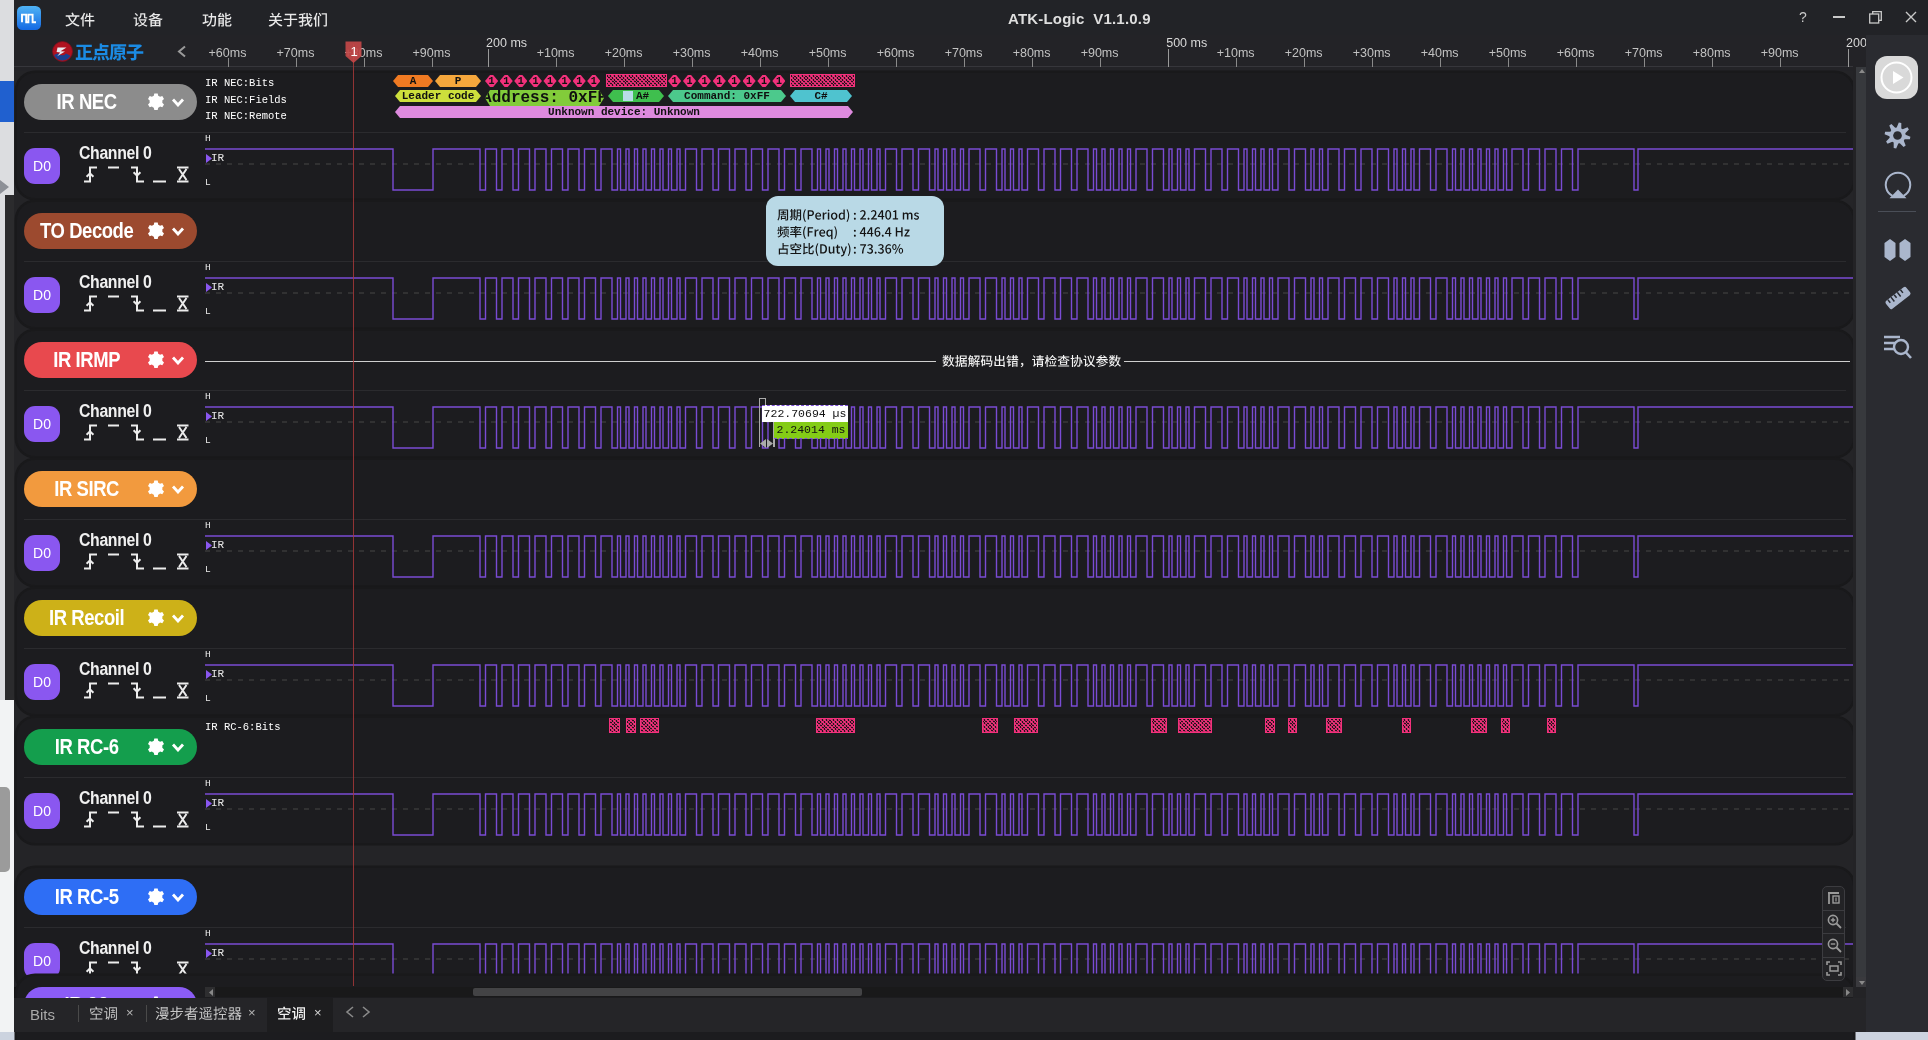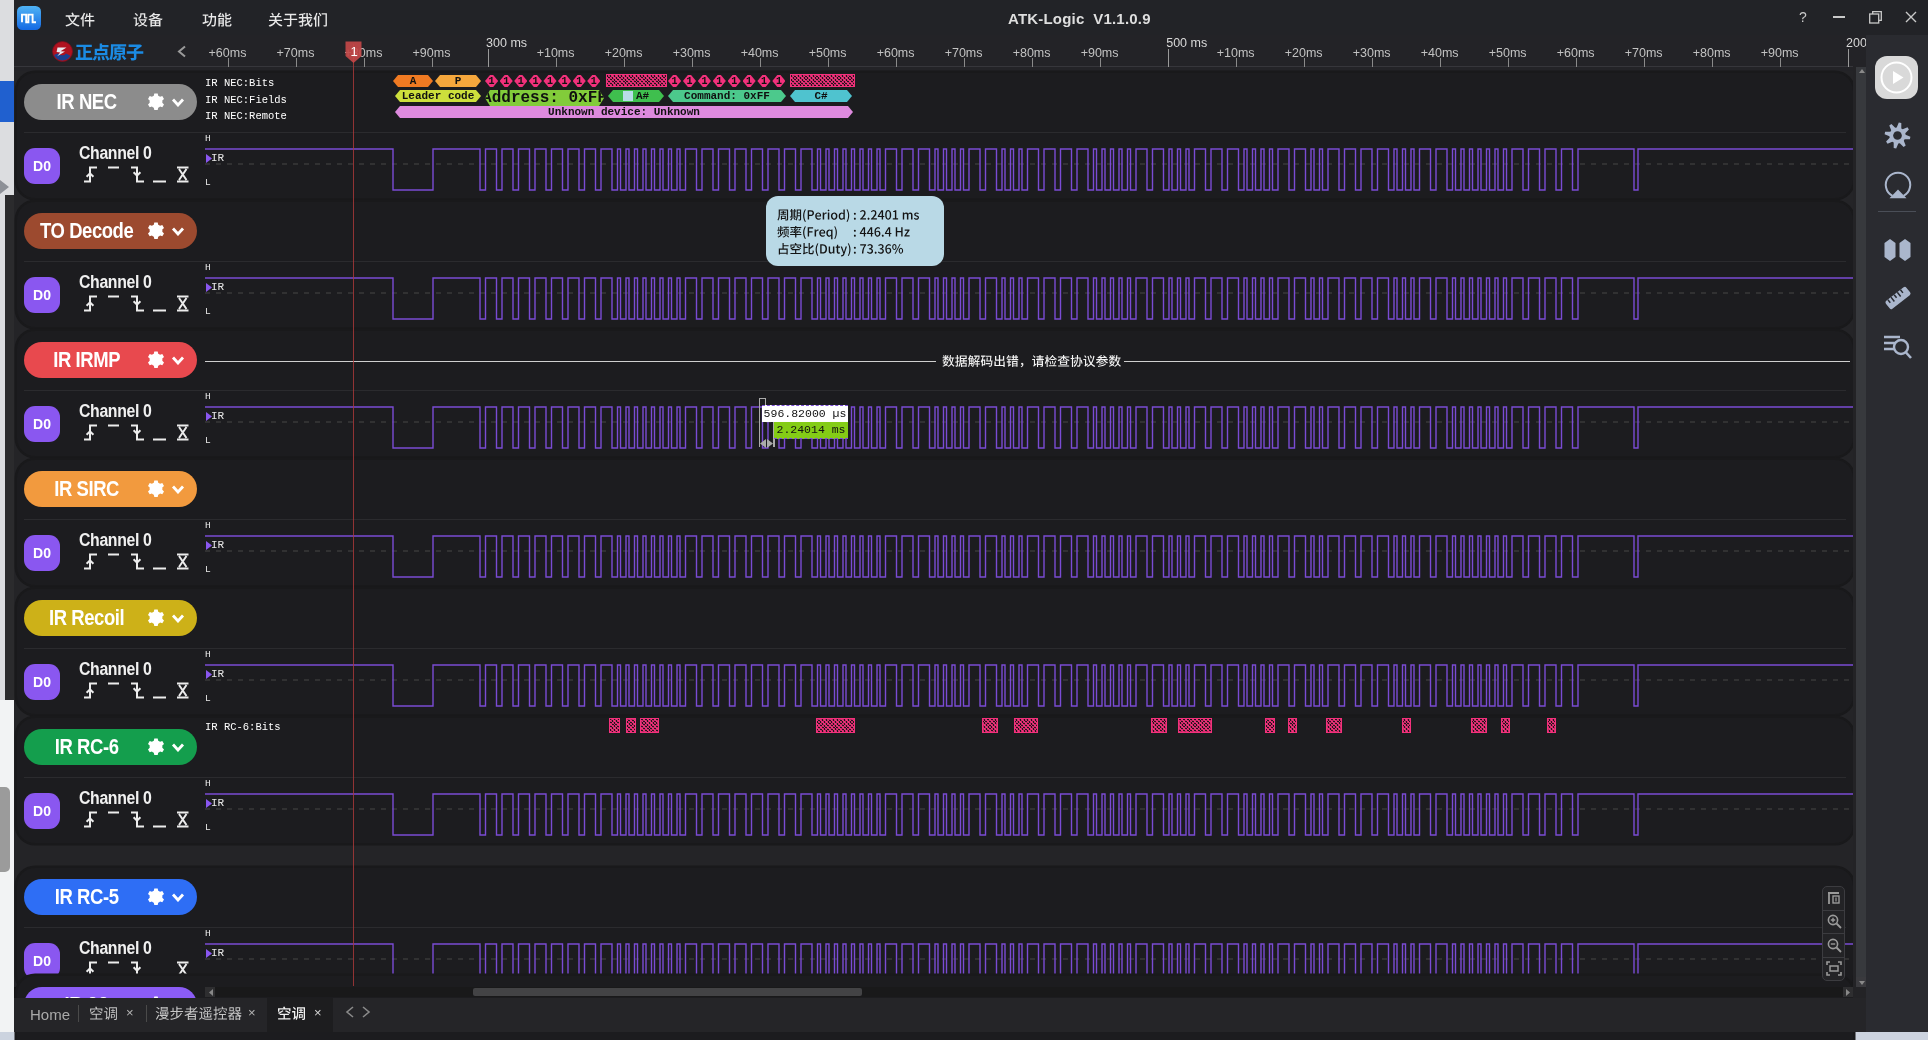--- a/index.html
+++ b/index.html
@@ -1,20 +1,20 @@
 <!DOCTYPE html>
 <html><head><meta charset="utf-8"><title>ATK-Logic</title><style>
 *{margin:0;padding:0;box-sizing:border-box}
 html,body{width:1928px;height:1040px;overflow:hidden;background:#131313;font-family:"Liberation Sans",sans-serif;position:relative}
 .abs{position:absolute}
 
 .card{position:absolute;left:17px;width:1836px;height:125px;background:#1c1c1f;border-radius:18px;box-shadow:0 0 0 2.5px #19191b}
 .pill{position:absolute;left:7px;top:11px;width:173px;height:36px;border-radius:18px;display:flex;align-items:center;color:#fff}
 .pill .t{flex:1;text-align:center;font-size:22.5px;font-weight:bold;letter-spacing:-.5px;padding-left:4px;transform:scaleX(.82)}
-.d0{position:absolute;left:7px;top:75px;width:36px;height:36px;border-radius:11px;background:#8a57f0;color:#fff;font-size:14px;font-weight:bold;display:flex;align-items:center;justify-content:center}
+.d0{position:absolute;left:7px;top:75px;width:36px;height:36px;border-radius:11px;background:#8a57f0;color:#fff;font-size:14px;font-weight:normal;display:flex;align-items:center;justify-content:center}
 .chn{position:absolute;left:62px;top:70px;font-size:18px;font-weight:bold;color:#f0f0f0;letter-spacing:-.4px;transform:scaleX(.88);transform-origin:0 0}
 .hlb{position:absolute;left:188px;font-family:"Liberation Mono",monospace;font-size:9.5px;color:#e8e8e8}
 .irlb{position:absolute;left:194px;font-family:"Liberation Mono",monospace;font-size:11px;color:#e8e8e8}
 .mono{font-family:"Liberation Mono",monospace}
 .hex{position:absolute;display:flex;align-items:center;justify-content:center;color:#101010;font-family:"Liberation Mono",monospace;font-weight:bold;clip-path:polygon(5px 0,calc(100% - 5px) 0,100% 50%,calc(100% - 5px) 100%,5px 100%,0 50%)}
 .hatch{position:absolute;border:1px solid #f3317c;background:repeating-linear-gradient(45deg,rgba(243,49,124,.9) 0 1.2px,rgba(40,10,20,.2) 1.2px 2.6px),repeating-linear-gradient(-45deg,rgba(243,49,124,.9) 0 1.2px,rgba(40,10,20,.2) 1.2px 2.6px)}
 </style></head><body>
 <div class="abs" style="left:0;top:0;width:14px;height:1040px;background:#dcdde0"></div>
 <div class="abs" style="left:0;top:81px;width:14px;height:41px;background:#2060cf"></div>
 <div class="abs" style="left:0;top:180px;width:0;height:0;border-top:7px solid transparent;border-bottom:7px solid transparent;border-left:9px solid #8d9097"></div>
@@ -108,21 +108,21 @@
 <div class="abs" style="left:1507.7px;top:46px;transform:translateX(-50%);font-size:12.5px;color:#c2c2c2;white-space:nowrap">+50ms</div>
 <div class="abs" style="left:1507.7px;top:58px;width:1px;height:8.5px;background:#8a8a8a"></div>
 <div class="abs" style="left:1575.7px;top:46px;transform:translateX(-50%);font-size:12.5px;color:#c2c2c2;white-space:nowrap">+60ms</div>
 <div class="abs" style="left:1575.7px;top:58px;width:1px;height:8.5px;background:#8a8a8a"></div>
 <div class="abs" style="left:1643.7px;top:46px;transform:translateX(-50%);font-size:12.5px;color:#c2c2c2;white-space:nowrap">+70ms</div>
 <div class="abs" style="left:1643.7px;top:58px;width:1px;height:8.5px;background:#8a8a8a"></div>
 <div class="abs" style="left:1711.7px;top:46px;transform:translateX(-50%);font-size:12.5px;color:#c2c2c2;white-space:nowrap">+80ms</div>
 <div class="abs" style="left:1711.7px;top:58px;width:1px;height:8.5px;background:#8a8a8a"></div>
 <div class="abs" style="left:1779.7px;top:46px;transform:translateX(-50%);font-size:12.5px;color:#c2c2c2;white-space:nowrap">+90ms</div>
 <div class="abs" style="left:1779.7px;top:58px;width:1px;height:8.5px;background:#8a8a8a"></div>
-<div class="abs" style="left:486.1px;top:36px;font-size:12.5px;color:#d8d8d8;white-space:nowrap">300 ms</div>
+<div class="abs" style="left:486.1px;top:36px;font-size:12.5px;color:#d8d8d8;white-space:nowrap">200 ms</div>
 <div class="abs" style="left:487.6px;top:49px;width:1px;height:17.5px;background:#9a9a9a"></div>
 <div class="abs" style="left:1166.2px;top:36px;font-size:12.5px;color:#d8d8d8;white-space:nowrap">500 ms</div>
 <div class="abs" style="left:1167.7px;top:49px;width:1px;height:17.5px;background:#9a9a9a"></div>
 <div class="abs" style="left:1846.0px;top:36px;font-size:12.5px;color:#d8d8d8;white-space:nowrap">200</div>
 <div class="abs" style="left:1847.5px;top:49px;width:1px;height:17.5px;background:#9a9a9a"></div>
 <div class="abs" style="left:14px;top:71px;width:1839px;height:916px;background:#242427"></div>
 <div class="card" style="top:73px;color:#8c8c8c">
     <div class="pill" style="background:#8c8c8c">
       <span class="t">IR NEC</span>
       <svg width="20" height="20" viewBox="0 0 20 20" style="margin-right:5px">
@@ -439,21 +439,21 @@
     <path d="M0.5 0.5 H16.5 V15 L8.5 22 L0.5 15 Z" fill="rgba(195,72,72,.92)"></path>
     <text x="9" y="15" text-anchor="middle" font-size="13" fill="#fff" font-family="Liberation Sans">1</text>
   </svg>
 <div class="abs" style="left:758.6px;top:398px;width:1.4px;height:49px;background:#aaa"></div>
 <div class="abs" style="left:773.4px;top:421px;width:1.4px;height:26px;background:#aaa"></div>
 <div class="abs" style="left:758.6px;top:398px;width:7px;height:1.4px;background:#aaa"></div>
 <div class="abs" style="left:765px;top:398px;width:1.4px;height:14px;background:#aaa"></div>
 <svg class="abs" style="left:759px;top:439px" width="15" height="9">
     <path d="M7 0 L1 4.5 L7 9 Z M8 0 L14 4.5 L8 9 Z" fill="#aaa"></path>
   </svg>
-<div class="abs mono" style="left:762px;top:405px;width:86px;height:17px;background:#fff;color:#111;font-size:11.5px;text-align:center;border-top:1.5px dashed #7d4fd8;line-height:15.5px;white-space:nowrap">596.82000 µs</div>
+<div class="abs mono" style="left:762px;top:405px;width:86px;height:17px;background:#fff;color:#111;font-size:11.5px;text-align:center;border-top:1.5px dashed #7d4fd8;line-height:15.5px;white-space:nowrap">722.70694 µs</div>
 <div class="abs mono" style="left:774px;top:422px;width:74px;height:16.5px;background:#84cc16;color:#111;font-size:11.5px;text-align:center;border-bottom:1.5px dashed #7d4fd8;line-height:15px;white-space:nowrap">2.24014 ms</div>
 <div class="abs" style="left:766px;top:196px;width:178px;height:70px;background:#b9d9e6;border-radius:12px"></div>
 <svg style="position:absolute;left:777.0px;top:205.0px;overflow:visible" width="73" height="18">
     <path transform="translate(0,14.5)" d="M2.4 -9.9H10.4V-8.9H2.4ZM3.7 -7.7H9.1V-6.7H3.7ZM3.4 -5.7H9.3V-4.7H3.4ZM1.7 -9.9H2.9V-5.8Q2.9 -5 2.8 -4.1Q2.8 -3.2 2.6 -2.3Q2.5 -1.3 2.1 -0.5Q1.8 0.4 1.3 1.1Q1.2 1 1 0.9Q0.9 0.7 0.7 0.6Q0.5 0.4 0.4 0.4Q0.8 -0.3 1.1 -1.1Q1.4 -1.8 1.5 -2.6Q1.7 -3.5 1.7 -4.3Q1.7 -5.1 1.7 -5.8ZM9.9 -9.9H11.1V-0.3Q11.1 0.2 11 0.4Q10.9 0.7 10.5 0.8Q10.2 1 9.7 1Q9.1 1 8.3 1Q8.3 0.8 8.2 0.5Q8 0.2 7.9 -0.1Q8.3 -0.1 8.6 -0Q9 -0 9.3 -0Q9.5 -0.1 9.6 -0.1Q9.8 -0.1 9.9 -0.1Q9.9 -0.2 9.9 -0.3ZM5.7 -8.6H6.9V-5.2H5.7ZM4.5 -3.8H8.8V-0.5H4.5V-1.4H7.7V-2.9H4.5ZM3.9 -3.8H5V0.2H3.9Z M20.2 -10H23.5V-8.9H20.2ZM20.2 -7.1H23.5V-6.1H20.2ZM20.1 -4.2H23.5V-3.2H20.1ZM23 -10H24.1V-0.3Q24.1 0.1 24 0.4Q23.9 0.7 23.6 0.8Q23.3 0.9 22.9 1Q22.4 1 21.7 1Q21.7 0.8 21.6 0.4Q21.5 0.1 21.3 -0.1Q21.8 -0.1 22.2 -0.1Q22.6 -0.1 22.8 -0.1Q22.9 -0.1 22.9 -0.2Q23 -0.2 23 -0.4ZM19.7 -10H20.8V-5.4Q20.8 -4.7 20.7 -3.8Q20.7 -3 20.6 -2.1Q20.4 -1.2 20.2 -0.4Q19.9 0.4 19.5 1.1Q19.4 1 19.3 0.9Q19.1 0.7 18.9 0.6Q18.7 0.5 18.6 0.4Q19.1 -0.4 19.3 -1.4Q19.5 -2.4 19.6 -3.5Q19.7 -4.5 19.7 -5.4ZM13.1 -9H19.1V-7.9H13.1ZM14.6 -7H17.7V-6.1H14.6ZM14.6 -5H17.7V-4.1H14.6ZM12.9 -3H19.1V-2H12.9ZM14.1 -10.4H15.2V-2.6H14.1ZM17.2 -10.4H18.2V-2.6H17.2ZM14.6 -1.8 15.7 -1.5Q15.4 -0.8 14.9 -0.1Q14.4 0.6 13.9 1.1Q13.8 1 13.6 0.8Q13.4 0.7 13.2 0.6Q13 0.4 12.9 0.4Q13.4 -0 13.9 -0.6Q14.3 -1.2 14.6 -1.8ZM16.4 -1.3 17.3 -1.8Q17.6 -1.5 17.8 -1.2Q18.1 -0.9 18.3 -0.5Q18.6 -0.2 18.7 0L17.7 0.6Q17.6 0.3 17.4 0Q17.2 -0.3 16.9 -0.7Q16.7 -1 16.4 -1.3Z M28 2.5Q27.1 1.1 26.6 -0.5Q26.1 -2.1 26.1 -3.9Q26.1 -5.8 26.6 -7.3Q27.1 -8.9 28 -10.3L28.9 -9.9Q28.1 -8.6 27.7 -7Q27.3 -5.5 27.3 -3.9Q27.3 -2.3 27.7 -0.8Q28.1 0.7 28.9 2.1Z M30.7 0V-9.2H33.5Q34.5 -9.2 35.3 -8.9Q36.1 -8.7 36.5 -8.1Q37 -7.5 37 -6.4Q37 -5.4 36.5 -4.8Q36.1 -4.1 35.3 -3.8Q34.5 -3.5 33.5 -3.5H32.1V0ZM32.1 -4.7H33.4Q34.5 -4.7 35 -5.1Q35.5 -5.5 35.5 -6.4Q35.5 -7.3 35 -7.7Q34.4 -8 33.3 -8H32.1Z M41.5 0.2Q40.6 0.2 39.8 -0.3Q39.1 -0.7 38.6 -1.5Q38.2 -2.3 38.2 -3.4Q38.2 -4.3 38.4 -4.9Q38.7 -5.6 39.1 -6.1Q39.6 -6.6 40.1 -6.8Q40.7 -7.1 41.3 -7.1Q42.2 -7.1 42.8 -6.6Q43.4 -6.2 43.8 -5.5Q44.1 -4.8 44.1 -3.8Q44.1 -3.6 44.1 -3.4Q44.1 -3.2 44 -3.1H39.6Q39.6 -2.4 39.9 -1.9Q40.2 -1.5 40.6 -1.2Q41.1 -1 41.7 -1Q42.2 -1 42.5 -1.1Q42.9 -1.2 43.3 -1.5L43.8 -0.6Q43.4 -0.2 42.8 -0Q42.2 0.2 41.5 0.2ZM39.5 -4.1H42.8Q42.8 -4.9 42.5 -5.4Q42.1 -5.9 41.3 -5.9Q40.9 -5.9 40.5 -5.7Q40.1 -5.5 39.9 -5.1Q39.6 -4.7 39.5 -4.1Z M45.7 0V-6.9H46.9L47 -5.6H47Q47.4 -6.3 47.9 -6.7Q48.4 -7.1 49 -7.1Q49.3 -7.1 49.4 -7Q49.6 -7 49.8 -6.9L49.5 -5.7Q49.3 -5.7 49.2 -5.7Q49 -5.8 48.8 -5.8Q48.4 -5.8 47.9 -5.4Q47.5 -5.1 47.2 -4.3V0Z M50.8 0V-6.9H52.3V0ZM51.5 -8.2Q51.1 -8.2 50.9 -8.4Q50.7 -8.6 50.7 -9Q50.7 -9.4 50.9 -9.6Q51.1 -9.9 51.5 -9.9Q51.9 -9.9 52.2 -9.6Q52.4 -9.4 52.4 -9Q52.4 -8.6 52.2 -8.4Q51.9 -8.2 51.5 -8.2Z M57.2 0.2Q56.3 0.2 55.6 -0.3Q54.8 -0.7 54.4 -1.5Q53.9 -2.3 53.9 -3.4Q53.9 -4.6 54.4 -5.4Q54.8 -6.2 55.6 -6.6Q56.3 -7.1 57.2 -7.1Q57.8 -7.1 58.4 -6.8Q59 -6.6 59.4 -6.1Q59.9 -5.6 60.2 -5Q60.4 -4.3 60.4 -3.4Q60.4 -2.3 60 -1.5Q59.5 -0.7 58.8 -0.3Q58 0.2 57.2 0.2ZM57.2 -1Q57.7 -1 58.1 -1.3Q58.5 -1.6 58.7 -2.2Q58.9 -2.7 58.9 -3.4Q58.9 -4.2 58.7 -4.7Q58.5 -5.3 58.1 -5.6Q57.7 -5.9 57.2 -5.9Q56.6 -5.9 56.2 -5.6Q55.9 -5.3 55.6 -4.7Q55.4 -4.2 55.4 -3.4Q55.4 -2.7 55.6 -2.2Q55.9 -1.6 56.2 -1.3Q56.6 -1 57.2 -1Z M64.5 0.2Q63.6 0.2 63 -0.3Q62.3 -0.7 62 -1.5Q61.7 -2.3 61.7 -3.4Q61.7 -4.6 62.1 -5.4Q62.5 -6.2 63.2 -6.6Q63.8 -7.1 64.6 -7.1Q65.2 -7.1 65.6 -6.8Q66 -6.6 66.4 -6.3L66.4 -7.4V-10H67.8V0H66.6L66.5 -0.8H66.5Q66.1 -0.4 65.6 -0.1Q65.1 0.2 64.5 0.2ZM64.8 -1Q65.3 -1 65.6 -1.2Q66 -1.4 66.4 -1.9V-5.2Q66 -5.6 65.6 -5.7Q65.3 -5.9 64.9 -5.9Q64.4 -5.9 64 -5.6Q63.6 -5.3 63.4 -4.7Q63.1 -4.2 63.1 -3.4Q63.1 -2.7 63.3 -2.1Q63.5 -1.6 63.9 -1.3Q64.3 -1 64.8 -1Z M70.4 2.5 69.5 2.1Q70.3 0.7 70.7 -0.8Q71.1 -2.3 71.1 -3.9Q71.1 -5.5 70.7 -7Q70.3 -8.6 69.5 -9.9L70.4 -10.3Q71.3 -8.9 71.7 -7.3Q72.2 -5.8 72.2 -3.9Q72.2 -2.1 71.7 -0.5Q71.3 1.1 70.4 2.5Z" fill="#141414"></path>
   </svg>
 <svg style="position:absolute;left:853.0px;top:205.0px;overflow:visible" width="66" height="18">
     <path transform="translate(0,14.5)" d="M1.9 -4.7Q1.5 -4.7 1.2 -5Q0.9 -5.3 0.9 -5.8Q0.9 -6.2 1.2 -6.5Q1.5 -6.8 1.9 -6.8Q2.3 -6.8 2.6 -6.5Q2.8 -6.2 2.8 -5.8Q2.8 -5.3 2.6 -5Q2.3 -4.7 1.9 -4.7ZM1.9 0.2Q1.5 0.2 1.2 -0.1Q0.9 -0.4 0.9 -0.8Q0.9 -1.3 1.2 -1.6Q1.5 -1.9 1.9 -1.9Q2.3 -1.9 2.6 -1.6Q2.8 -1.3 2.8 -0.8Q2.8 -0.4 2.6 -0.1Q2.3 0.2 1.9 0.2Z M7.1 0V-0.8Q8.4 -2 9.4 -3.1Q10.3 -4.1 10.7 -4.9Q11.2 -5.8 11.2 -6.5Q11.2 -7 11 -7.4Q10.8 -7.8 10.5 -8Q10.2 -8.2 9.6 -8.2Q9.1 -8.2 8.7 -7.9Q8.2 -7.6 7.8 -7.2L7 -8Q7.6 -8.6 8.3 -9Q8.9 -9.4 9.8 -9.4Q10.7 -9.4 11.3 -9Q11.9 -8.7 12.3 -8.1Q12.6 -7.4 12.6 -6.6Q12.6 -5.7 12.2 -4.8Q11.7 -3.9 11 -3Q10.2 -2.1 9.2 -1.1Q9.6 -1.2 10 -1.2Q10.4 -1.2 10.7 -1.2H13V0Z M15.5 0.2Q15.1 0.2 14.8 -0.1Q14.6 -0.4 14.6 -0.8Q14.6 -1.3 14.8 -1.6Q15.1 -1.9 15.5 -1.9Q15.9 -1.9 16.2 -1.6Q16.5 -1.3 16.5 -0.8Q16.5 -0.4 16.2 -0.1Q15.9 0.2 15.5 0.2Z M17.9 0V-0.8Q19.3 -2 20.2 -3.1Q21.1 -4.1 21.6 -4.9Q22 -5.8 22 -6.5Q22 -7 21.9 -7.4Q21.7 -7.8 21.4 -8Q21 -8.2 20.5 -8.2Q20 -8.2 19.5 -7.9Q19 -7.6 18.7 -7.2L17.9 -8Q18.5 -8.6 19.1 -9Q19.8 -9.4 20.7 -9.4Q21.5 -9.4 22.1 -9Q22.8 -8.7 23.1 -8.1Q23.4 -7.4 23.4 -6.6Q23.4 -5.7 23 -4.8Q22.6 -3.9 21.8 -3Q21 -2.1 20.1 -1.1Q20.4 -1.2 20.8 -1.2Q21.2 -1.2 21.6 -1.2H23.9V0Z M28.7 0V-6Q28.7 -6.4 28.8 -6.9Q28.8 -7.4 28.8 -7.8H28.8Q28.6 -7.4 28.4 -7.1Q28.2 -6.7 28 -6.4L26.2 -3.6H31.3V-2.5H24.8V-3.4L28.4 -9.2H30.1V0Z M35.2 0.2Q34.3 0.2 33.6 -0.4Q33 -0.9 32.6 -2Q32.2 -3 32.2 -4.6Q32.2 -6.2 32.6 -7.3Q33 -8.3 33.6 -8.9Q34.3 -9.4 35.2 -9.4Q36.1 -9.4 36.8 -8.8Q37.4 -8.3 37.8 -7.3Q38.2 -6.2 38.2 -4.6Q38.2 -3 37.8 -2Q37.4 -0.9 36.8 -0.4Q36.1 0.2 35.2 0.2ZM35.2 -1Q35.7 -1 36 -1.3Q36.4 -1.7 36.6 -2.5Q36.8 -3.3 36.8 -4.6Q36.8 -6 36.6 -6.8Q36.4 -7.5 36 -7.9Q35.7 -8.2 35.2 -8.2Q34.7 -8.2 34.4 -7.9Q34 -7.5 33.8 -6.8Q33.6 -6 33.6 -4.6Q33.6 -3.3 33.8 -2.5Q34 -1.7 34.4 -1.3Q34.7 -1 35.2 -1Z M39.8 0V-1.2H41.9V-7.6H40.2V-8.5Q40.8 -8.6 41.3 -8.8Q41.8 -9 42.2 -9.2H43.3V-1.2H45.1V0Z M49.8 0V-6.9H51L51.1 -5.9H51.1Q51.6 -6.4 52.1 -6.7Q52.6 -7.1 53.2 -7.1Q54 -7.1 54.5 -6.7Q54.9 -6.4 55.1 -5.8Q55.7 -6.3 56.2 -6.7Q56.7 -7.1 57.4 -7.1Q58.5 -7.1 59 -6.3Q59.5 -5.6 59.5 -4.3V0H58V-4.1Q58 -5 57.8 -5.4Q57.5 -5.8 56.9 -5.8Q56.6 -5.8 56.2 -5.6Q55.8 -5.3 55.4 -4.9V0H53.9V-4.1Q53.9 -5 53.6 -5.4Q53.4 -5.8 52.8 -5.8Q52.4 -5.8 52 -5.6Q51.6 -5.3 51.2 -4.9V0Z M63.4 0.2Q62.7 0.2 62 -0.1Q61.4 -0.4 60.9 -0.8L61.5 -1.7Q62 -1.4 62.5 -1.1Q62.9 -0.9 63.5 -0.9Q64.1 -0.9 64.4 -1.2Q64.7 -1.5 64.7 -1.9Q64.7 -2.2 64.5 -2.4Q64.2 -2.6 63.9 -2.7Q63.5 -2.9 63.2 -3Q62.7 -3.2 62.3 -3.5Q61.8 -3.7 61.5 -4.1Q61.2 -4.5 61.2 -5Q61.2 -5.6 61.5 -6.1Q61.8 -6.5 62.4 -6.8Q62.9 -7.1 63.7 -7.1Q64.4 -7.1 64.9 -6.8Q65.5 -6.6 65.9 -6.2L65.2 -5.4Q64.9 -5.6 64.5 -5.8Q64.1 -6 63.7 -6Q63.1 -6 62.9 -5.7Q62.6 -5.5 62.6 -5.1Q62.6 -4.8 62.8 -4.6Q63 -4.4 63.3 -4.3Q63.7 -4.2 64 -4Q64.4 -3.9 64.8 -3.7Q65.1 -3.6 65.4 -3.3Q65.7 -3.1 65.9 -2.8Q66 -2.4 66 -1.9Q66 -1.4 65.7 -0.9Q65.4 -0.4 64.9 -0.1Q64.3 0.2 63.4 0.2Z" fill="#141414"></path>
   </svg>
 <svg style="position:absolute;left:777.0px;top:222.0px;overflow:visible" width="61" height="18">
     <path transform="translate(0,14.5)" d="M6.4 -9.8H11.9V-8.8H6.4ZM8.9 -9.2 9.9 -8.9Q9.7 -8.4 9.5 -7.9Q9.4 -7.4 9.2 -7.1L8.2 -7.3Q8.4 -7.7 8.6 -8.3Q8.8 -8.8 8.9 -9.2ZM6.7 -7.6H11.6V-1.7H10.6V-6.7H7.7V-1.7H6.7ZM8.7 -6.1H9.7Q9.6 -4.8 9.6 -3.7Q9.5 -2.7 9.3 -1.9Q9.2 -1.1 8.8 -0.5Q8.4 0 7.8 0.4Q7.1 0.8 6.1 1.1Q6.1 0.9 5.9 0.7Q5.7 0.4 5.6 0.3Q6.5 0 7.1 -0.3Q7.6 -0.6 8 -1.1Q8.3 -1.6 8.4 -2.3Q8.6 -3 8.6 -3.9Q8.7 -4.9 8.7 -6.1ZM9.1 -1 9.7 -1.6Q10.1 -1.3 10.6 -1Q11 -0.6 11.5 -0.3Q11.9 0.1 12.1 0.3L11.5 1.1Q11.2 0.8 10.8 0.4Q10.4 0.1 9.9 -0.3Q9.5 -0.7 9.1 -1ZM3.7 -9.1H6V-8.1H3.7ZM0.4 -6.7H6.3V-5.7H0.4ZM3.2 -10.6H4.3V-6.2H3.2ZM1.3 -9.5H2.2V-6.1H1.3ZM5.2 -4.8 6.2 -4.6Q5.9 -3.1 5.3 -2Q4.6 -0.9 3.6 -0.2Q2.6 0.6 1.1 1.1Q1 0.9 0.8 0.6Q0.7 0.4 0.5 0.2Q1.8 -0.2 2.8 -0.9Q3.7 -1.5 4.3 -2.5Q4.9 -3.5 5.2 -4.8ZM1.5 -5 2.5 -4.8Q2.3 -4 2 -3.2Q1.6 -2.5 1.2 -2Q1.2 -2.1 1 -2.2Q0.8 -2.3 0.7 -2.4Q0.5 -2.5 0.4 -2.5Q0.8 -3 1.1 -3.7Q1.3 -4.3 1.5 -5ZM3 -5.9H4V-1.9H3Z M18.1 -3.5H19.4V1H18.1ZM13.1 -2.5H24.4V-1.4H13.1ZM13.4 -9.5H24.3V-8.4H13.4ZM22.8 -8 23.8 -7.5Q23.4 -7 22.9 -6.6Q22.4 -6.2 22 -5.9L21.1 -6.4Q21.4 -6.7 21.7 -6.9Q22 -7.2 22.3 -7.5Q22.6 -7.8 22.8 -8ZM19.4 -5.5 20.2 -5.8Q20.5 -5.5 20.8 -5.1Q21.1 -4.7 21.3 -4.4Q21.5 -4 21.6 -3.7L20.7 -3.3Q20.6 -3.6 20.4 -4Q20.2 -4.4 19.9 -4.8Q19.7 -5.2 19.4 -5.5ZM13.1 -4.3Q13.7 -4.5 14.5 -4.9Q15.4 -5.3 16.2 -5.7L16.5 -4.8Q15.8 -4.4 15 -4Q14.3 -3.7 13.7 -3.4ZM13.5 -7.4 14.3 -8Q14.6 -7.8 15 -7.6Q15.3 -7.3 15.7 -7.1Q16 -6.8 16.2 -6.6L15.4 -5.9Q15.2 -6.1 14.8 -6.4Q14.5 -6.6 14.2 -6.9Q13.8 -7.2 13.5 -7.4ZM20.9 -5 21.7 -5.6Q22.2 -5.4 22.6 -5.1Q23.1 -4.8 23.5 -4.5Q24 -4.2 24.2 -4L23.4 -3.3Q23.1 -3.5 22.7 -3.8Q22.3 -4.1 21.8 -4.4Q21.3 -4.8 20.9 -5ZM16.8 -5.9Q16.7 -6 16.7 -6.2Q16.6 -6.4 16.6 -6.6Q16.5 -6.8 16.4 -6.9Q16.6 -6.9 16.7 -7Q16.9 -7.1 17 -7.3Q17.1 -7.4 17.3 -7.7Q17.6 -8 17.8 -8.4Q18.1 -8.8 18.3 -9.2L19.3 -8.8Q18.9 -8.1 18.4 -7.5Q17.9 -6.9 17.4 -6.5V-6.4Q17.4 -6.4 17.3 -6.4Q17.2 -6.3 17.1 -6.3Q17 -6.2 16.9 -6.1Q16.8 -6 16.8 -5.9ZM16.8 -5.9 16.8 -6.7 17.3 -7 19.7 -7.1Q19.6 -6.9 19.6 -6.7Q19.5 -6.4 19.5 -6.2Q18.7 -6.2 18.2 -6.1Q17.7 -6.1 17.4 -6.1Q17.1 -6 17 -6Q16.8 -6 16.8 -5.9ZM16.5 -3.4Q16.5 -3.5 16.4 -3.7Q16.4 -3.9 16.3 -4.1Q16.3 -4.3 16.2 -4.4Q16.4 -4.5 16.7 -4.6Q16.9 -4.8 17.2 -5Q17.4 -5.2 17.8 -5.5Q18.1 -5.8 18.5 -6.2Q18.9 -6.6 19.4 -7.1Q19.8 -7.6 20.2 -8.2L21.1 -7.6Q20.2 -6.6 19.2 -5.6Q18.2 -4.6 17.2 -3.9V-3.9Q17.2 -3.9 17.1 -3.9Q17 -3.8 16.8 -3.7Q16.7 -3.7 16.6 -3.6Q16.5 -3.5 16.5 -3.4ZM16.5 -3.4 16.5 -4.2 17 -4.6 20.8 -4.9Q20.8 -4.6 20.8 -4.4Q20.8 -4.1 20.8 -4Q19.5 -3.8 18.7 -3.8Q17.9 -3.7 17.5 -3.6Q17 -3.6 16.8 -3.5Q16.6 -3.5 16.5 -3.4ZM17.8 -10.3 19 -10.6Q19.2 -10.3 19.4 -10Q19.7 -9.6 19.8 -9.3L18.6 -8.9Q18.5 -9.2 18.2 -9.6Q18 -10 17.8 -10.3Z M28 2.5Q27.1 1.1 26.6 -0.5Q26.1 -2.1 26.1 -3.9Q26.1 -5.8 26.6 -7.3Q27.1 -8.9 28 -10.3L28.9 -9.9Q28.1 -8.6 27.7 -7Q27.3 -5.5 27.3 -3.9Q27.3 -2.3 27.7 -0.8Q28.1 0.7 28.9 2.1Z M30.7 0V-9.2H36.1V-8H32.1V-5.2H35.5V-4H32.1V0Z M37.6 0V-6.9H38.8L38.9 -5.6H38.9Q39.3 -6.3 39.8 -6.7Q40.3 -7.1 40.9 -7.1Q41.2 -7.1 41.3 -7Q41.5 -7 41.7 -6.9L41.4 -5.7Q41.2 -5.7 41.1 -5.7Q40.9 -5.8 40.7 -5.8Q40.3 -5.8 39.8 -5.4Q39.4 -5.1 39.1 -4.3V0Z M45.6 0.2Q44.7 0.2 43.9 -0.3Q43.1 -0.7 42.7 -1.5Q42.2 -2.3 42.2 -3.4Q42.2 -4.3 42.5 -4.9Q42.8 -5.6 43.2 -6.1Q43.7 -6.6 44.2 -6.8Q44.8 -7.1 45.4 -7.1Q46.3 -7.1 46.9 -6.6Q47.5 -6.2 47.9 -5.5Q48.2 -4.8 48.2 -3.8Q48.2 -3.6 48.2 -3.4Q48.1 -3.2 48.1 -3.1H43.7Q43.7 -2.4 44 -1.9Q44.3 -1.5 44.7 -1.2Q45.2 -1 45.8 -1Q46.2 -1 46.6 -1.1Q47 -1.2 47.4 -1.5L47.9 -0.6Q47.4 -0.2 46.9 -0Q46.3 0.2 45.6 0.2ZM43.6 -4.1H46.9Q46.9 -4.9 46.5 -5.4Q46.2 -5.9 45.4 -5.9Q45 -5.9 44.6 -5.7Q44.2 -5.5 44 -5.1Q43.7 -4.7 43.6 -4.1Z M54.1 2.8V0.5L54.1 -0.7Q53.7 -0.3 53.2 -0.1Q52.7 0.2 52.2 0.2Q51.3 0.2 50.7 -0.3Q50 -0.7 49.7 -1.5Q49.3 -2.3 49.3 -3.4Q49.3 -4.6 49.8 -5.4Q50.2 -6.2 50.8 -6.6Q51.5 -7.1 52.3 -7.1Q52.9 -7.1 53.3 -6.8Q53.8 -6.6 54.2 -6.2H54.2L54.4 -6.9H55.5V2.8ZM52.5 -1Q52.9 -1 53.3 -1.2Q53.7 -1.4 54.1 -1.9V-5.2Q53.7 -5.6 53.3 -5.7Q53 -5.9 52.6 -5.9Q52.1 -5.9 51.7 -5.6Q51.3 -5.3 51.1 -4.7Q50.8 -4.2 50.8 -3.4Q50.8 -2.7 51 -2.1Q51.2 -1.6 51.6 -1.3Q52 -1 52.5 -1Z M58.1 2.5 57.2 2.1Q58 0.7 58.4 -0.8Q58.7 -2.3 58.7 -3.9Q58.7 -5.5 58.4 -7Q58 -8.6 57.2 -9.9L58.1 -10.3Q58.9 -8.9 59.4 -7.3Q59.9 -5.8 59.9 -3.9Q59.9 -2.1 59.4 -0.5Q58.9 1.1 58.1 2.5Z" fill="#141414"></path>
@@ -504,21 +504,21 @@
     <circle cx="6" cy="6" r="4.6" fill="none" stroke="#9a9a9a" stroke-width="1.6"></circle>
     <path d="M9.5 9.5 L14 14" stroke="#9a9a9a" stroke-width="1.8"></path>
     <path d="M3.8 6 H8.2" stroke="#9a9a9a" stroke-width="1.4"></path>
   </svg>
 <svg class="abs" style="left:1826px;top:961px" width="16" height="15">
     <path d="M1 4 V1 H4 M12 1 H15 V4 M15 11 V14 H12 M4 14 H1 V11" stroke="#9a9a9a" stroke-width="1.6" fill="none"></path>
     <rect x="4" y="5" width="8" height="5" fill="none" stroke="#9a9a9a" stroke-width="1.5"></rect>
   </svg>
 <div class="abs" style="left:14px;top:998px;width:1852px;height:34px;background:#252528"></div>
 <div class="abs" style="left:267px;top:998px;width:66px;height:34px;background:#1d1d1f"></div>
-<div class="abs" style="left:30px;top:1006px;font-size:15px;color:#a9a9a9">Home</div>
+<div class="abs" style="left:30px;top:1006px;font-size:15px;color:#a9a9a9">Bits</div>
 <div class="abs" style="left:78px;top:1005px;width:1px;height:17px;background:#4a4a4a"></div>
 <div class="abs" style="left:146px;top:1005px;width:1px;height:17px;background:#4a4a4a"></div>
 <svg style="position:absolute;left:89.0px;top:1002.2px;overflow:visible" width="29" height="21">
     <path transform="translate(0,16.8)" d="M6.7 -4.3H7.8V0.2H6.7ZM1.1 -10.4H13.4V-7.5H12.3V-9.4H2.2V-7.1H1.1ZM2.6 -5H12V-4H2.6ZM1.1 -0.3H13.4V0.7H1.1ZM8.2 -7.8 8.9 -8.5Q9.4 -8.2 10 -7.9Q10.6 -7.6 11.2 -7.3Q11.9 -6.9 12.4 -6.6Q12.9 -6.3 13.3 -6L12.6 -5.2Q12.2 -5.4 11.7 -5.8Q11.2 -6.1 10.6 -6.5Q10 -6.8 9.4 -7.2Q8.7 -7.5 8.2 -7.8ZM5.6 -8.6 6.3 -7.9Q5.7 -7.4 5 -6.9Q4.3 -6.3 3.5 -5.9Q2.7 -5.4 1.9 -5L1.2 -6Q2.5 -6.4 3.6 -7.1Q4.7 -7.8 5.6 -8.6ZM6.1 -11.9 7.3 -12.3Q7.5 -11.8 7.8 -11.2Q8.1 -10.6 8.3 -10.2L7.1 -9.8Q6.9 -10.2 6.7 -10.8Q6.4 -11.4 6.1 -11.9Z M20.1 -11.5H21V-6.1Q21 -5.3 21 -4.3Q20.9 -3.4 20.7 -2.4Q20.6 -1.4 20.3 -0.5Q19.9 0.4 19.4 1.1Q19.3 1.1 19.2 1Q19 0.8 18.9 0.7Q18.7 0.6 18.6 0.6Q19.3 -0.4 19.6 -1.5Q19.9 -2.7 20 -3.9Q20.1 -5.1 20.1 -6.1ZM20.7 -11.5H27.4V-10.6H20.7ZM26.9 -11.5H27.9V-0.2Q27.9 0.3 27.8 0.5Q27.7 0.8 27.4 0.9Q27.1 1.1 26.6 1.1Q26.1 1.1 25.3 1.1Q25.3 1 25.3 0.8Q25.2 0.6 25.1 0.4Q25.1 0.2 25 0.1Q25.6 0.1 26 0.1Q26.5 0.1 26.6 0.1Q26.9 0.1 26.9 -0.2ZM21.9 -8.9H26V-8.1H21.9ZM21.6 -6.6H26.4V-5.8H21.6ZM23.5 -10.1H24.4V-6H23.5ZM22.4 -4.6H25.8V-1.2H22.4V-2H25V-3.7H22.4ZM21.9 -4.6H22.8V-0.5H21.9ZM16 -11.2 16.7 -11.9Q17.1 -11.5 17.6 -11.1Q18 -10.8 18.4 -10.4Q18.7 -10 19 -9.7L18.2 -8.9Q18 -9.2 17.6 -9.6Q17.3 -10 16.8 -10.5Q16.4 -10.9 16 -11.2ZM17 0.8 16.8 -0.3 17.1 -0.7 19.3 -2.4Q19.4 -2.2 19.5 -1.9Q19.6 -1.6 19.7 -1.5Q18.9 -0.8 18.4 -0.5Q17.9 -0.1 17.6 0.2Q17.4 0.4 17.2 0.5Q17.1 0.7 17 0.8ZM15.1 -7.6H17.7V-6.6H15.1ZM17 0.8Q17 0.6 16.8 0.5Q16.7 0.4 16.6 0.2Q16.5 0.1 16.4 0Q16.5 -0.1 16.7 -0.3Q16.9 -0.6 17 -0.9Q17.2 -1.2 17.2 -1.6V-7.6H18.2V-0.8Q18.2 -0.8 18.1 -0.7Q18 -0.6 17.8 -0.4Q17.6 -0.2 17.5 0Q17.3 0.2 17.2 0.4Q17 0.6 17 0.8Z" fill="#c6c6c6"></path>
   </svg>
 <div class="abs" style="left:126px;top:1005px;font-size:13px;color:#b5b5b5">×</div>
 <svg style="position:absolute;left:155.0px;top:1002.2px;overflow:visible" width="87" height="21">
     <path transform="translate(0,16.8)" d="M10.8 -6.5V-5.2H12.4V-6.5ZM8.3 -6.5V-5.2H9.9V-6.5ZM5.9 -6.5V-5.2H7.5V-6.5ZM4.9 -7.3H13.4V-4.4H4.9ZM4.6 -3.7H12.3V-2.8H4.6ZM11.9 -3.7H12.1L12.3 -3.8L13 -3.4Q12.4 -2.4 11.5 -1.6Q10.6 -0.8 9.4 -0.3Q8.3 0.3 7 0.6Q5.7 1 4.4 1.2Q4.4 1 4.3 0.9Q4.2 0.7 4.1 0.5Q4 0.3 3.9 0.2Q5.1 0.1 6.4 -0.2Q7.6 -0.5 8.7 -1Q9.7 -1.4 10.6 -2.1Q11.4 -2.7 11.9 -3.5ZM6.5 -3.3Q7.2 -2.4 8.3 -1.7Q9.4 -0.9 10.9 -0.5Q12.3 -0 13.9 0.2Q13.8 0.3 13.7 0.5Q13.6 0.7 13.5 0.8Q13.4 1 13.3 1.1Q11.6 0.9 10.2 0.3Q8.7 -0.2 7.5 -1Q6.3 -1.9 5.6 -3ZM6.7 -9.5V-8.7H11.7V-9.5ZM6.7 -11V-10.2H11.7V-11ZM5.7 -11.7H12.7V-8H5.7ZM1.3 -11.1 2 -11.9Q2.4 -11.7 2.9 -11.4Q3.4 -11.1 3.9 -10.8Q4.3 -10.5 4.6 -10.2L3.9 -9.3Q3.7 -9.6 3.2 -9.9Q2.8 -10.3 2.3 -10.6Q1.8 -10.9 1.3 -11.1ZM0.6 -7.2 1.3 -7.9Q1.7 -7.7 2.2 -7.4Q2.7 -7.1 3.1 -6.8Q3.6 -6.5 3.9 -6.2L3.2 -5.4Q2.9 -5.6 2.5 -6Q2 -6.3 1.5 -6.6Q1.1 -6.9 0.6 -7.2ZM0.9 0.1Q1.3 -0.4 1.7 -1.1Q2.2 -1.9 2.6 -2.7Q3.1 -3.5 3.4 -4.3L4.3 -3.6Q3.9 -2.9 3.5 -2.1Q3.1 -1.3 2.7 -0.5Q2.2 0.2 1.8 0.9Z M18.7 -6.1 19.8 -5.7Q19.4 -5.1 18.8 -4.4Q18.3 -3.7 17.7 -3.2Q17.2 -2.6 16.6 -2.1Q16.5 -2.2 16.4 -2.4Q16.2 -2.5 16.1 -2.7Q15.9 -2.9 15.8 -3Q16.6 -3.5 17.4 -4.4Q18.2 -5.2 18.7 -6.1ZM25.9 -6 27 -5.5Q26.2 -4.1 25.2 -3Q24.1 -1.9 22.8 -1.1Q21.4 -0.3 19.6 0.2Q17.9 0.8 15.8 1.1Q15.7 0.8 15.6 0.5Q15.4 0.3 15.2 0Q17.9 -0.3 20 -1.1Q22.1 -1.8 23.6 -3Q25.1 -4.2 25.9 -6ZM15.4 -7.8H28.1V-6.7H15.4ZM22.1 -10.6H26.8V-9.6H22.1ZM21.3 -12.2H22.5V-7.2H21.3ZM17.5 -11.1H18.6V-7.2H17.5ZM21.2 -7H22.4V-2.1H21.2Z M29.8 -7.5H42.7V-6.5H29.8ZM31.1 -10.4H39.5V-9.4H31.1ZM33.4 -2.7H40.2V-1.8H33.4ZM33.4 -0.3H40.2V0.7H33.4ZM34.8 -12.2H35.9V-7H34.8ZM41.1 -11.7 42.1 -11.2Q40.6 -9.3 38.7 -7.7Q36.8 -6.1 34.7 -4.9Q32.5 -3.6 30.2 -2.7Q30.1 -2.9 30 -3Q29.8 -3.2 29.7 -3.4Q29.6 -3.5 29.5 -3.6Q31.8 -4.5 34 -5.7Q36.1 -6.8 38 -8.4Q39.8 -9.9 41.1 -11.7ZM32.8 -5H40.9V1.1H39.8V-4.1H33.9V1.2H32.8Z M48.8 -10 49.6 -10.3Q50 -9.9 50.3 -9.3Q50.6 -8.8 50.7 -8.4L49.8 -8.1Q49.7 -8.5 49.4 -9Q49.1 -9.5 48.8 -10ZM51.5 -10.2 52.3 -10.4Q52.7 -10 52.9 -9.5Q53.2 -8.9 53.2 -8.5L52.3 -8.2Q52.3 -8.6 52 -9.2Q51.8 -9.7 51.5 -10.2ZM48.1 -5.3H57.2V-4.5H48.1ZM49.6 -7.5H56.4V-6.7H49.6ZM52 -7.3H53V-1.7H52ZM55.3 -10.7 56.3 -10.3Q55.9 -9.7 55.4 -9Q55 -8.4 54.6 -7.9L53.8 -8.3Q54.1 -8.6 54.4 -9Q54.6 -9.4 54.9 -9.9Q55.1 -10.3 55.3 -10.7ZM55.7 -12.1 56.5 -11.4Q55.7 -11.2 54.8 -11.1Q53.8 -10.9 52.7 -10.8Q51.6 -10.7 50.5 -10.6Q49.4 -10.5 48.4 -10.5Q48.3 -10.6 48.3 -10.9Q48.2 -11.1 48.1 -11.3Q49.1 -11.3 50.2 -11.4Q51.2 -11.5 52.3 -11.6Q53.3 -11.7 54.1 -11.8Q55 -12 55.7 -12.1ZM47.2 -7.1V-1.1H46.1V-6.1H44.3V-7.1ZM44.5 -10.7 45.3 -11.3Q45.7 -11 46.2 -10.7Q46.7 -10.4 47.1 -10Q47.5 -9.7 47.8 -9.4L47 -8.6Q46.8 -8.9 46.3 -9.3Q45.9 -9.7 45.4 -10Q45 -10.4 44.5 -10.7ZM46.7 -1.6Q47.1 -1.6 47.4 -1.4Q47.8 -1.1 48.4 -0.7Q49.1 -0.3 50 -0.2Q50.9 -0 52.1 -0Q52.8 -0 53.5 -0Q54.1 -0.1 54.9 -0.1Q55.6 -0.1 56.2 -0.2Q56.9 -0.2 57.4 -0.3Q57.4 -0.2 57.3 0Q57.2 0.2 57.2 0.5Q57.1 0.7 57.1 0.8Q56.7 0.8 56.1 0.9Q55.5 0.9 54.8 0.9Q54.1 0.9 53.4 1Q52.7 1 52.1 1Q50.8 1 49.8 0.8Q48.9 0.6 48.1 0.2Q47.7 -0.1 47.3 -0.4Q47 -0.7 46.7 -0.7Q46.5 -0.7 46.2 -0.4Q45.9 -0.2 45.5 0.3Q45.2 0.7 44.8 1.1L44.1 0.2Q44.8 -0.6 45.5 -1.1Q46.2 -1.6 46.7 -1.6ZM49.9 -8.3 50.9 -8.2Q50.6 -7.5 50 -6.8Q49.5 -6.1 48.7 -5.6Q48.5 -5.7 48.3 -5.9Q48.1 -6.1 47.9 -6.2Q48.7 -6.6 49.2 -7.2Q49.7 -7.8 49.9 -8.3ZM48.9 -4H49.9V-2.2H55.2V-4H56.3V-1.3H48.9Z M58.5 -4.3Q59.3 -4.5 60.4 -4.9Q61.6 -5.3 62.8 -5.7L63 -4.7Q61.9 -4.3 60.7 -3.9Q59.6 -3.5 58.7 -3.2ZM58.6 -9.4H62.9V-8.3H58.6ZM60.4 -12.2H61.4V-0.2Q61.4 0.2 61.3 0.5Q61.2 0.7 60.9 0.8Q60.6 1 60.2 1Q59.8 1 59.1 1Q59.1 0.8 59 0.5Q58.9 0.2 58.8 0Q59.2 0 59.6 0Q60 0 60.1 0Q60.3 0 60.3 -0Q60.4 -0.1 60.4 -0.2ZM64 -4.9H70.9V-3.9H64ZM62.8 -0.3H72V0.7H62.8ZM63.3 -10.4H71.8V-8H70.8V-9.5H64.3V-7.9H63.3ZM66.9 -4.3H68V0.2H66.9ZM66.5 -11.9 67.5 -12.2Q67.8 -11.7 68 -11.2Q68.2 -10.7 68.4 -10.3L67.3 -10Q67.2 -10.4 67 -10.9Q66.7 -11.5 66.5 -11.9ZM68.1 -8 68.7 -8.6Q69.2 -8.2 69.7 -7.8Q70.3 -7.3 70.7 -6.8Q71.2 -6.4 71.5 -6.1L70.8 -5.3Q70.5 -5.7 70.1 -6.2Q69.6 -6.6 69.1 -7.1Q68.5 -7.6 68.1 -8ZM66.1 -8.6 67.1 -8.3Q66.7 -7.7 66.2 -7.1Q65.7 -6.6 65.1 -6.1Q64.6 -5.6 64 -5.2Q64 -5.3 63.9 -5.5Q63.7 -5.6 63.6 -5.8Q63.5 -5.9 63.4 -6Q64.1 -6.5 64.9 -7.2Q65.6 -7.9 66.1 -8.6Z M75.3 -10.6V-8.5H77.8V-10.6ZM74.4 -11.5H78.8V-7.6H74.4ZM81.5 -10.6V-8.5H84.1V-10.6ZM80.5 -11.5H85.2V-7.6H80.5ZM73.3 -6.1H86.3V-5.1H73.3ZM74.8 -0.2H78.4V0.7H74.8ZM81 -0.2H84.7V0.7H81ZM81.6 -5.9Q82.1 -5.2 82.9 -4.7Q83.7 -4.1 84.6 -3.7Q85.6 -3.3 86.6 -3Q86.5 -2.9 86.3 -2.8Q86.2 -2.6 86.1 -2.4Q86 -2.3 85.9 -2.1Q84.9 -2.4 83.9 -2.9Q82.9 -3.4 82.1 -4.1Q81.2 -4.7 80.6 -5.5ZM74.4 -3.3H78.8V1.1H77.8V-2.4H75.4V1.2H74.4ZM80.5 -3.3H85.2V1.1H84.1V-2.4H81.5V1.2H80.5ZM78.8 -7.7 79.9 -7.5Q79.4 -6.5 78.5 -5.4Q77.7 -4.4 76.4 -3.6Q75.2 -2.7 73.5 -2Q73.5 -2.2 73.4 -2.3Q73.3 -2.5 73.2 -2.6Q73.1 -2.8 72.9 -2.9Q74.5 -3.5 75.7 -4.2Q76.8 -5 77.6 -5.9Q78.4 -6.8 78.8 -7.7ZM81.4 -7 82 -7.6Q82.5 -7.4 83.1 -7.1Q83.8 -6.8 84.1 -6.5L83.5 -5.9Q83.2 -6.2 82.6 -6.5Q82 -6.8 81.4 -7Z" fill="#c6c6c6"></path>
   </svg>
 <div class="abs" style="left:248px;top:1005px;font-size:13px;color:#b5b5b5">×</div>

